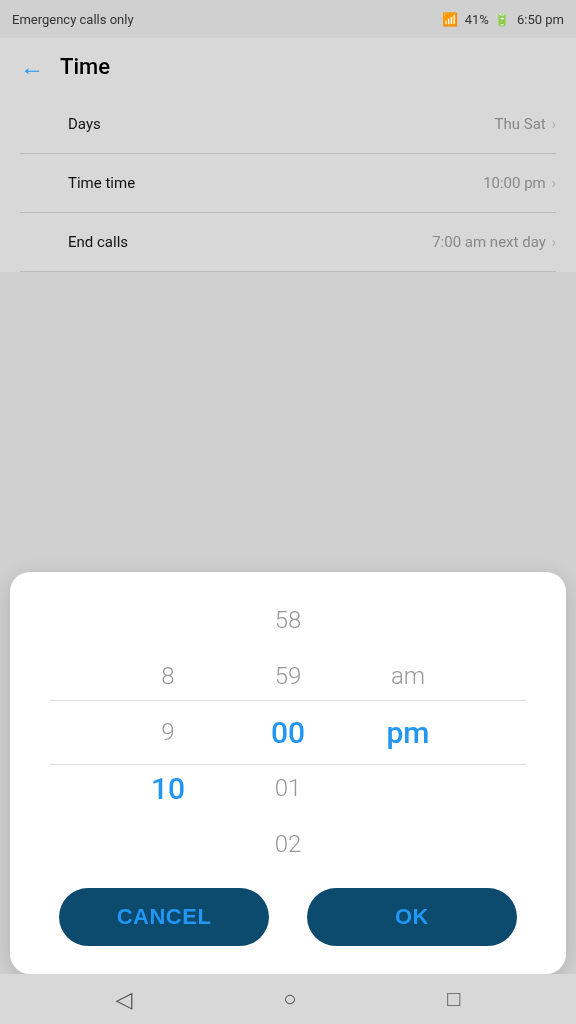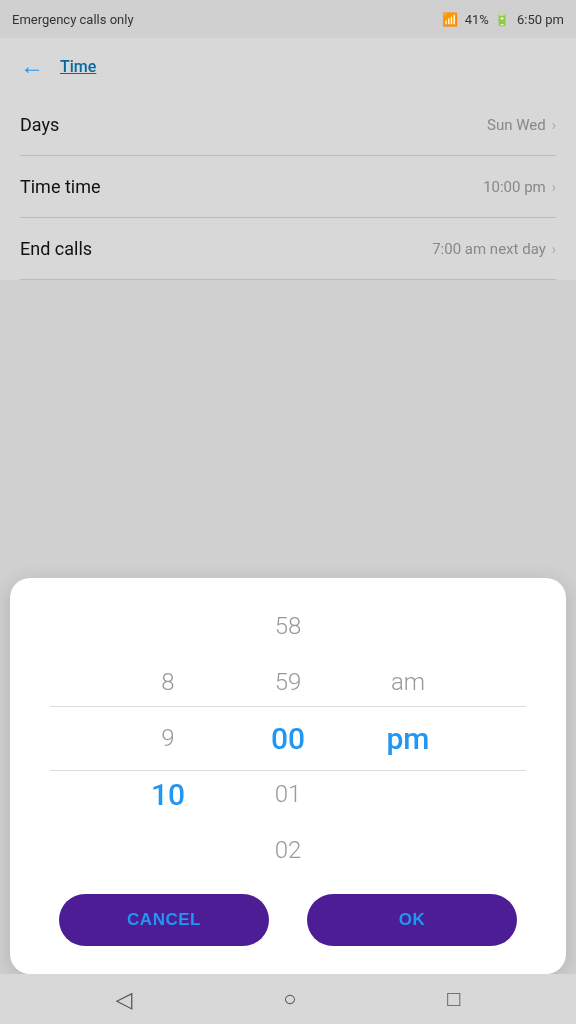--- a/index.html
+++ b/index.html
@@ -41,46 +41,46 @@
       background: #d8d8d8;
       gap: 16px;
     }
     .back-btn {
       color: #2196F3;
       font-size: 24px;
       cursor: pointer;
       line-height: 1;
     }
     .header-title {
-      font-size: 16px;
+      font-size: 22px;
       font-weight: 500;
-      color: #0369a1;
-      text-decoration: underline;
+      color: #000000;
     }
 
     
     .settings-list {
       background: #d8d8d8;
       padding: 0 20px;
     }
     .settings-item {
       display: flex;
       justify-content: space-between;
       align-items: center;
       padding: 20px 0;
       border-bottom: 1px solid #bbb;
       cursor: pointer;
     }
     .settings-item:last-child {
       border-bottom: 1px solid #bbb;
     }
     .settings-label {
-      font-size: 18px;
+      font-size: 15px;
       color: #111;
       font-weight: 400;
+      margin-left: 48px;
     }
     .settings-value {
       display: flex;
       align-items: center;
       gap: 6px;
       font-size: 15px;
       color: #888;
     }
     .chevron {
       font-size: 14px;
@@ -164,25 +164,25 @@
     }
 
     
     .picker-buttons {
       display: flex;
       justify-content: space-around;
       padding: 16px 30px 8px;
     }
     .picker-btn {
       border: none;
-      background: #4c1d95;
+      background: #0c4a6e;
       border-radius: 50px;
       padding: 16px 0;
       width: 210px;
-      font-size: 17px;
+      font-size: 22px;
       font-weight: 600;
       cursor: pointer;
       color: #2196F3;
       letter-spacing: 0.5px;
     }
 
     
     .nav-bar {
       position: absolute;
       bottom: 0;
@@ -215,21 +215,21 @@
 
 <div class="header">
   <span class="back-btn">←</span>
   <span class="header-title">Time</span>
 </div>
 
 <div class="settings-list">
   <div class="settings-item">
     <span class="settings-label">Days</span>
     <div class="settings-value">
-      <span>Sun Wed</span>
+      <span>Thu Sat</span>
       <span class="chevron">›</span>
     </div>
   </div>
   <div class="settings-item">
     <span class="settings-label">Time time</span>
     <div class="settings-value">
       <span>10:00 pm</span>
       <span class="chevron">›</span>
     </div>
   </div>

